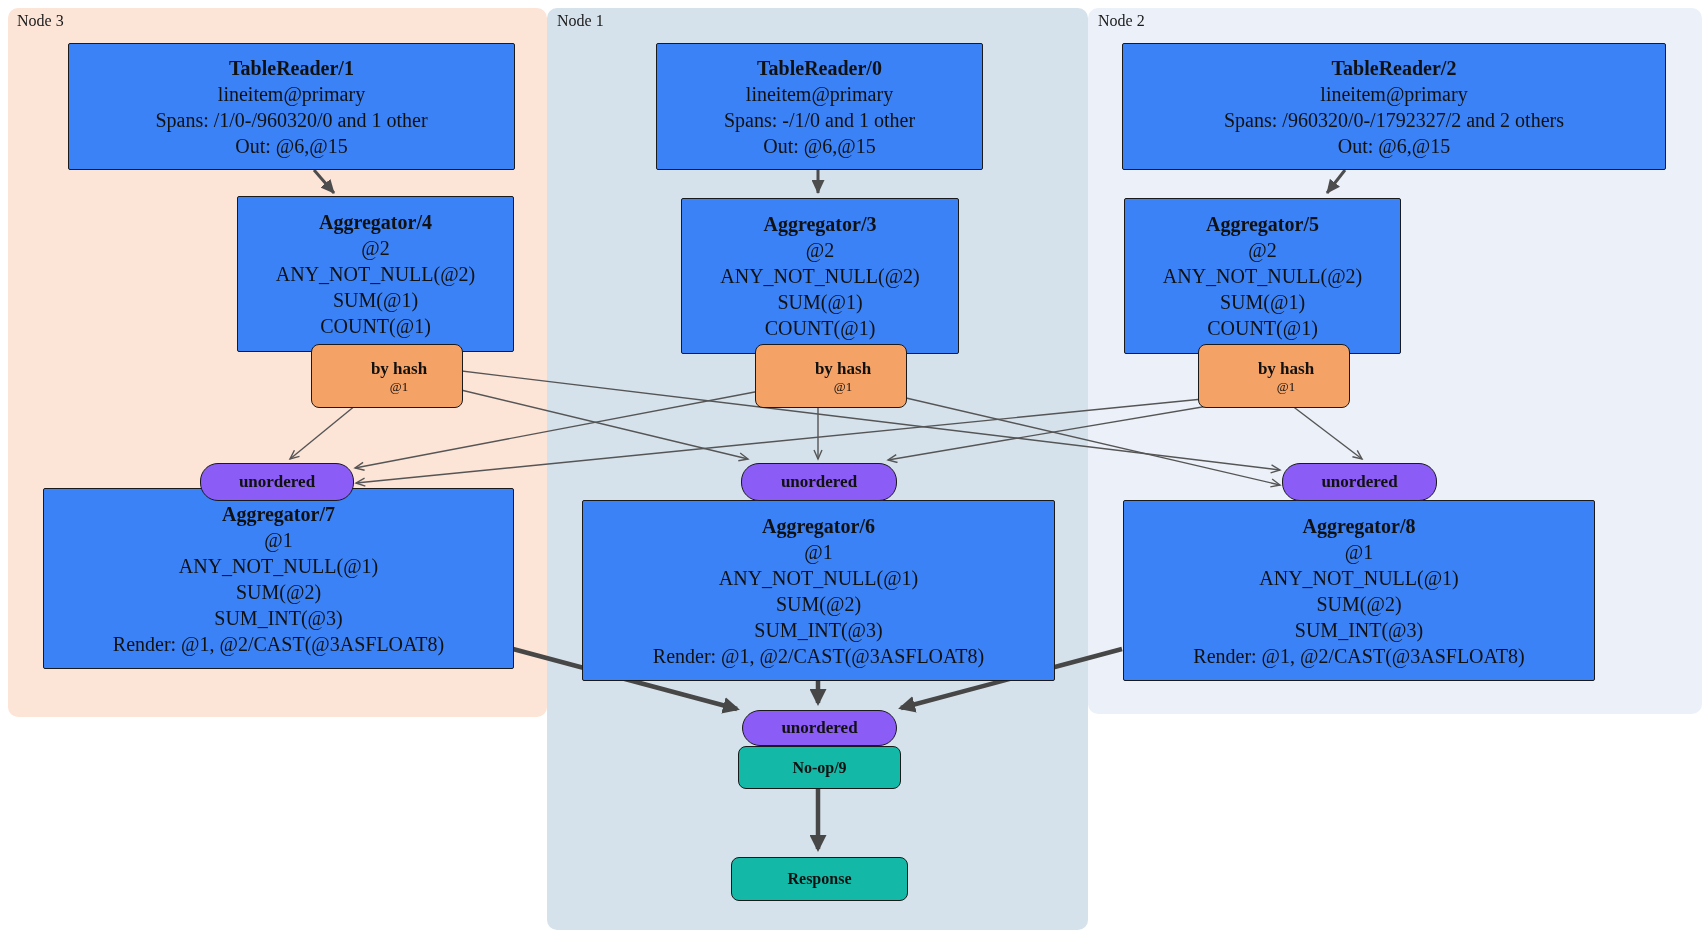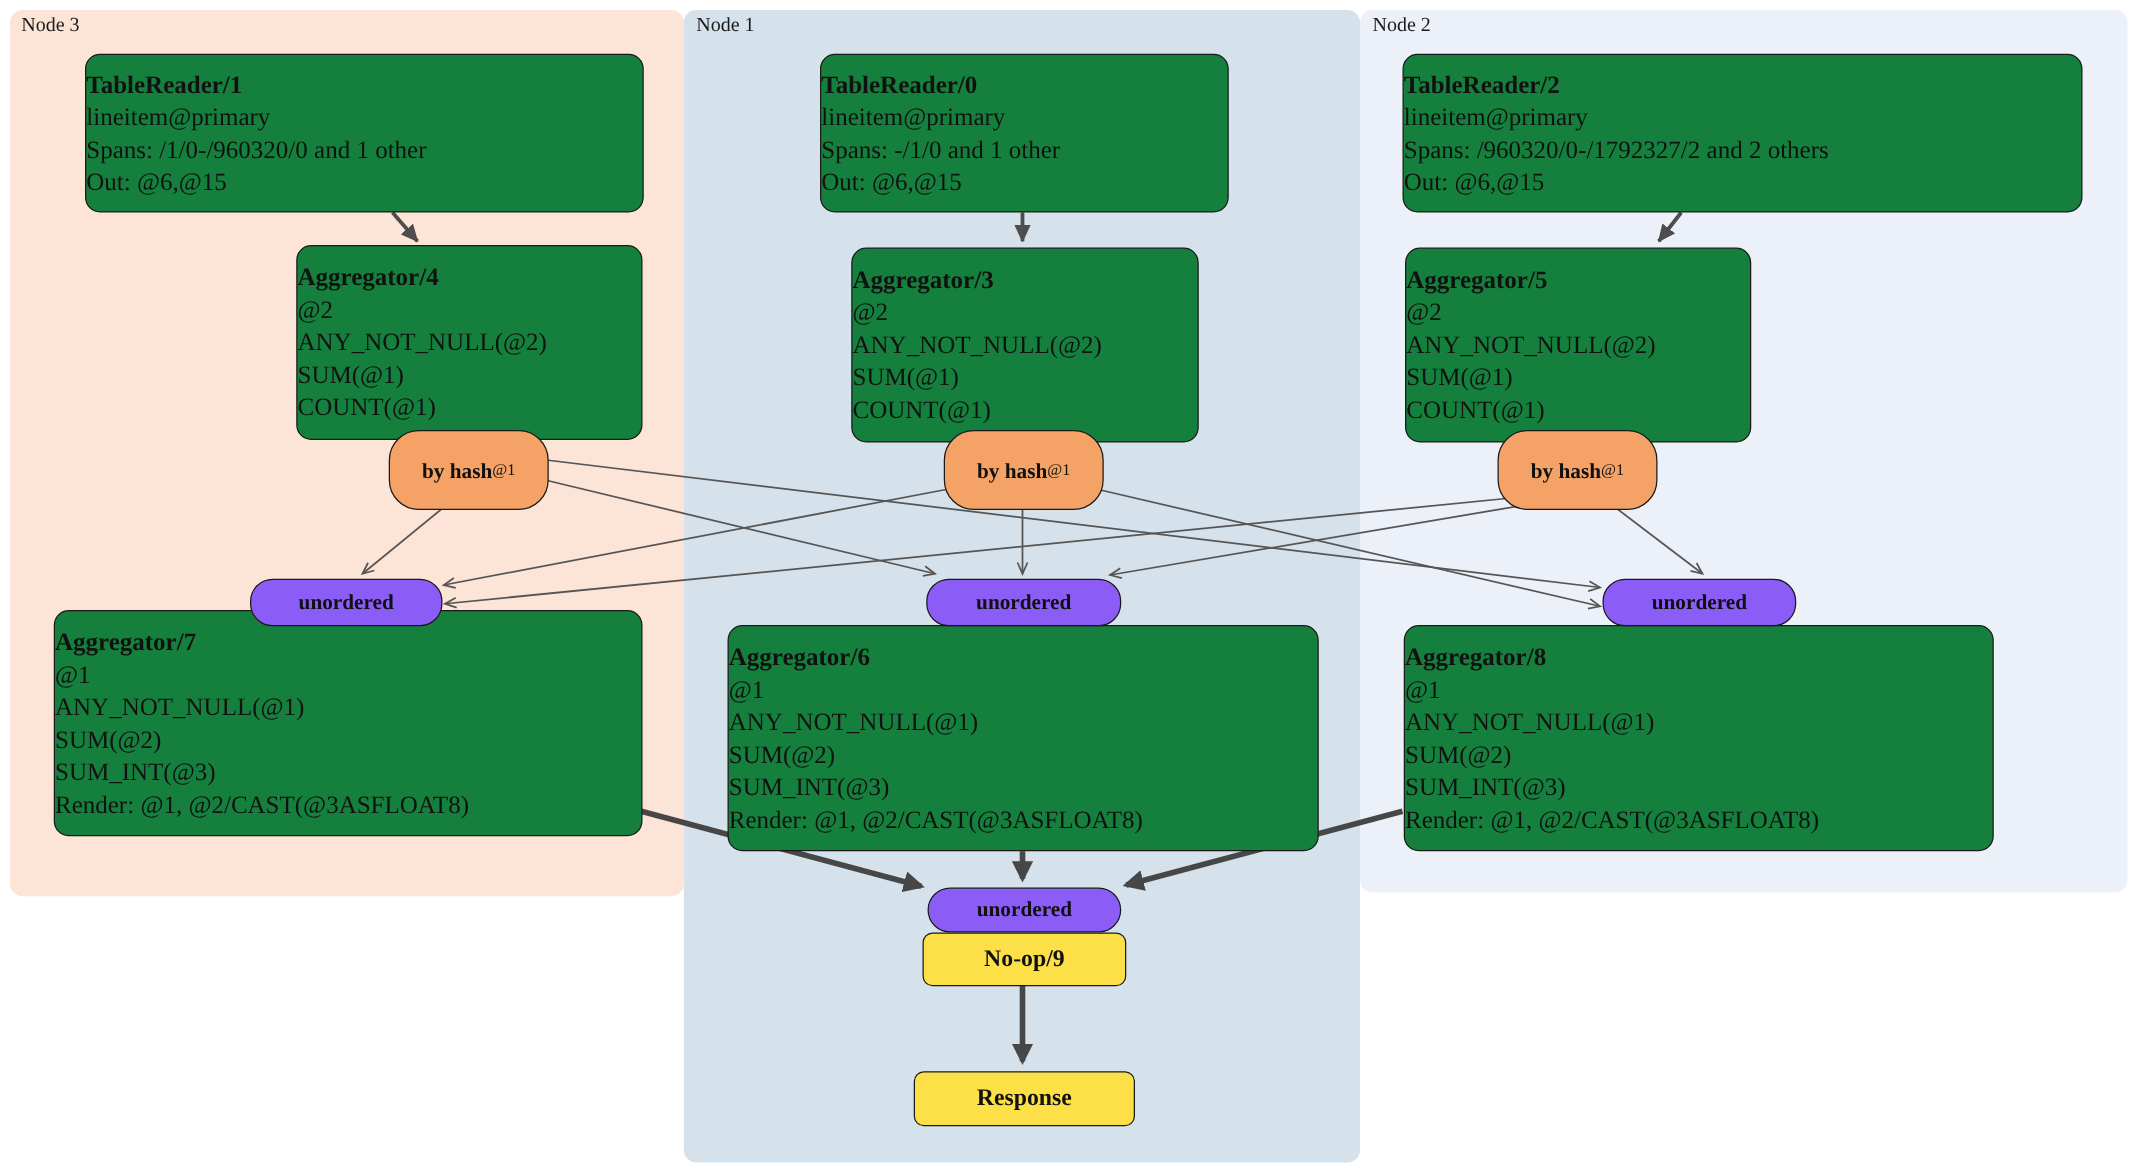--- a/index.html
+++ b/index.html
@@ -17,61 +17,62 @@
   }
   .region-label{
     position:absolute;
     font-size:16px;
     color:#1a1a1a;
     white-space:nowrap;
   }
   svg#edges{position:absolute;left:0;top:0;}
   .pbox{
     position:absolute;
-    background:#15803d;
-    border:1.5px solid #1a1a1a;
-    border-radius:12px;
+    background:#3b82f6;
+    border:1.5px solid #1a1a1a;
+    border-radius:2px;
     display:flex;flex-direction:column;
-    align-items:flex-start;justify-content:center;
+    align-items:center;justify-content:center;
     text-align:center;
     white-space:nowrap;
     z-index:3;
   }
   .ptitle{font-size:20px;font-weight:bold;line-height:26px;}
   .pline{font-size:20px;line-height:26px;}
   .router{
     position:absolute;
     background:#f4a site66;
     background:#f4a266;
     border:1.5px solid #1a1a1a;
-    border-radius:24px;
-    display:flex;
+    border-radius:8px;
+    display:flex;flex-direction:column;
     align-items:center;justify-content:center;
     text-align:center;
     z-index:4;
+    padding-left:24px;
   }
   .router .rlabel{font-size:17px;font-weight:bold;line-height:21px;}
   .router .rdetail{font-size:13px;line-height:16px;}
   .sync{
     position:absolute;
     background:#8b5cf6;
     border:1.5px solid #1a1a1a;
     border-radius:18px;
     display:flex;align-items:center;justify-content:center;
     font-size:17px;font-weight:bold;
     z-index:4;
     white-space:nowrap;
   }
   .smallbox{
     position:absolute;
-    background:#fde047;
+    background:#14b8a6;
     border:1.5px solid #1a1a1a;
     border-radius:8px;
     display:flex;align-items:center;justify-content:center;
-    font-size:19px;font-weight:bold;
+    font-size:16px;font-weight:bold;
     z-index:4;
     white-space:nowrap;
   }
 </style>
 </head>
 <body>
 
 <div id="canvas">
 
   <div class="region" style="left:8px;top:8px;width:539px;height:709px;background:#fce4d7;"></div>

